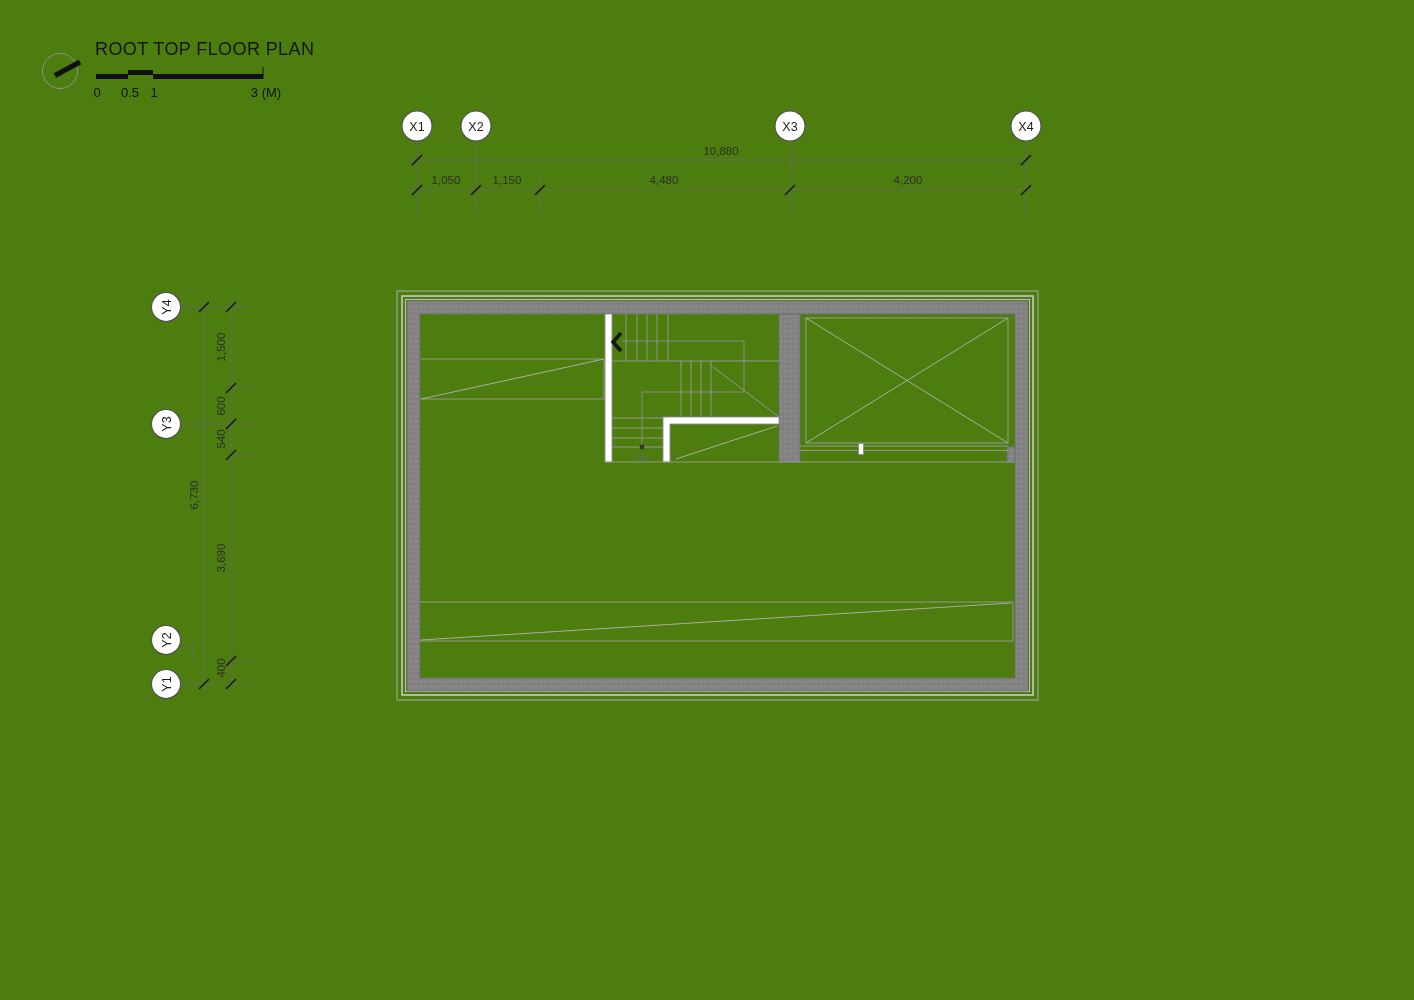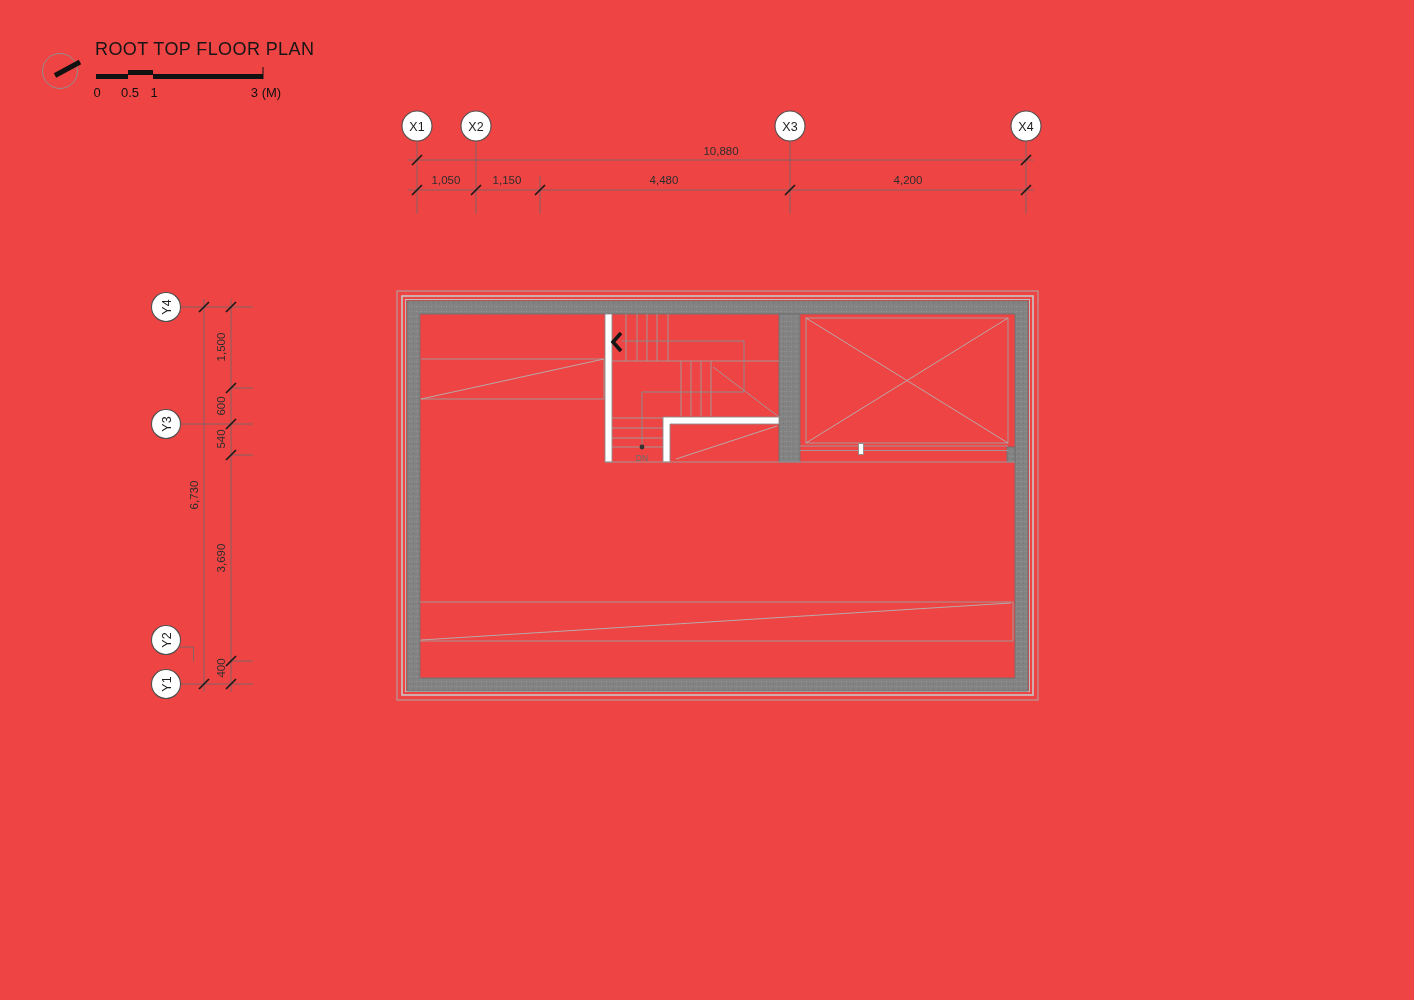--- a/index.html
+++ b/index.html
@@ -1,16 +1,16 @@
 <!DOCTYPE html>
 <html><head>
 <meta charset="utf-8">
 <style>
   html,body{margin:0;padding:0;background:#ffffff;}
-  .page{position:relative;width:1414px;height:1000px;background:#ef4444;overflow:hidden;}
+  .page{position:relative;width:1414px;height:1000px;background:#4d7c0f;overflow:hidden;}
   svg{display:block;}
   text{font-family:"Liberation Sans", sans-serif;fill:#2b2b2b;}
   .title-text{font-size:18px;fill:#161616;letter-spacing:.4px;}
   .dim-text{font-size:11.5px;fill:#2e2e2e;}
   .bubble-text{font-size:12.5px;fill:#1d1d1d;}
   .scale-text{font-size:13px;fill:#111;}
   .dn-text{font-size:8.5px;fill:#6b6b6b;}
   .thin{stroke:#9e9e9e;stroke-width:.9;fill:none;}
   .thin-lt{stroke:#b3b3b3;stroke-width:.9;fill:none;}
   .dimline{stroke:#6b6b6b;stroke-width:.8;fill:none;}

